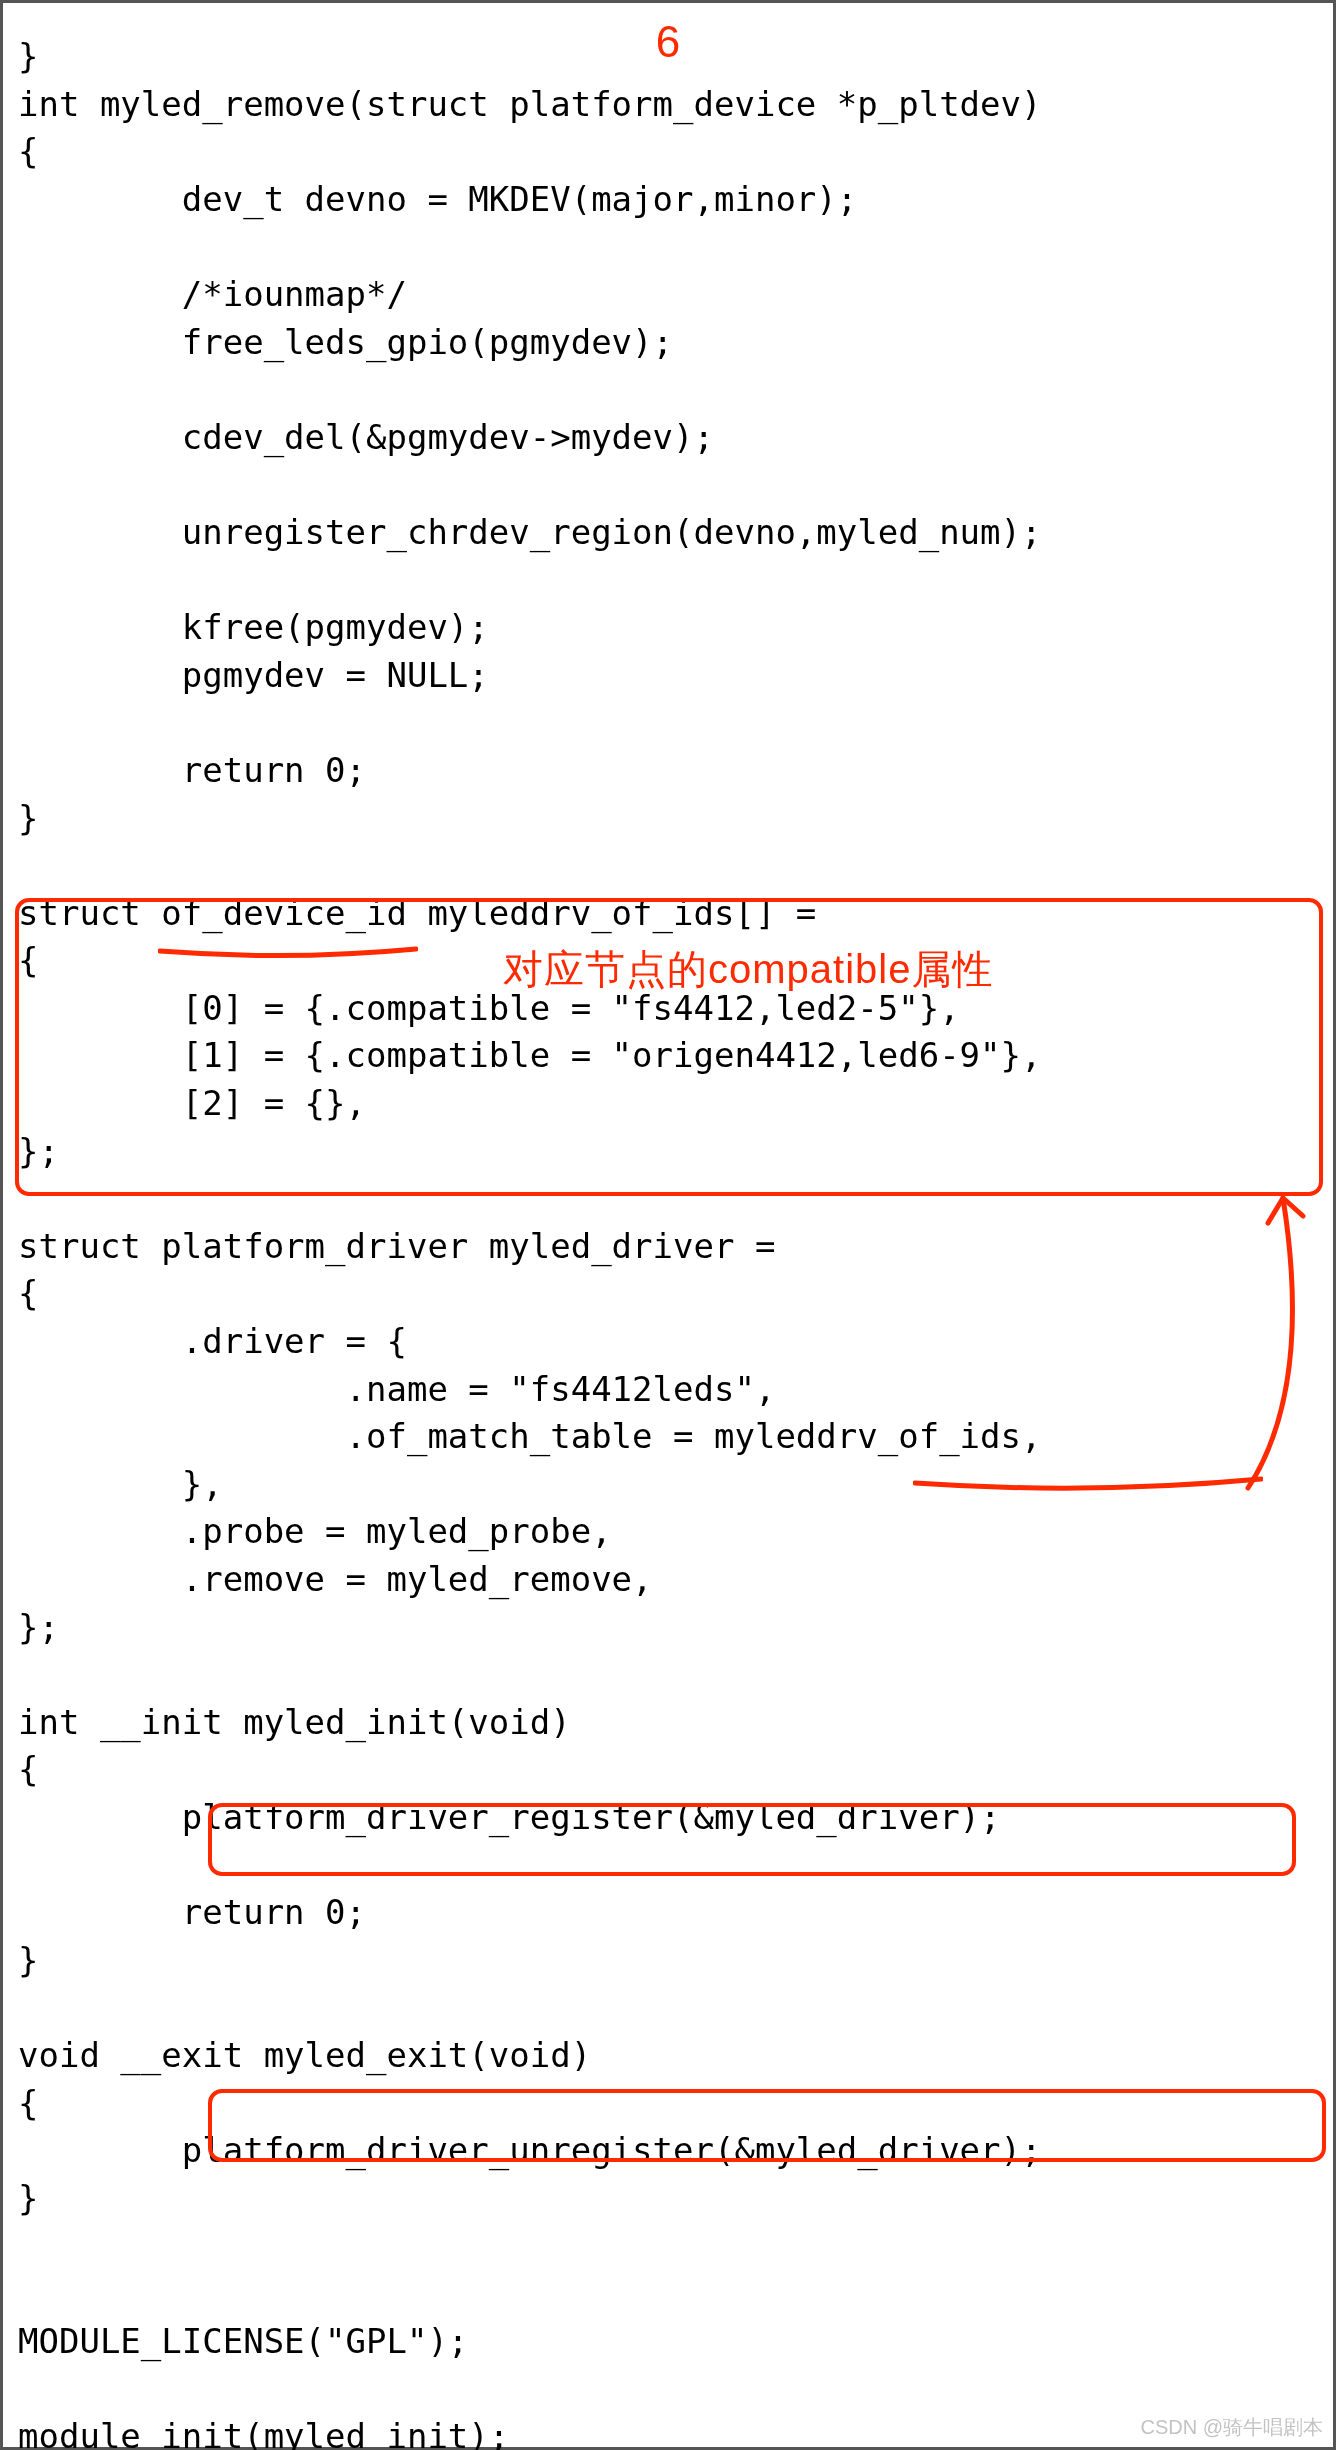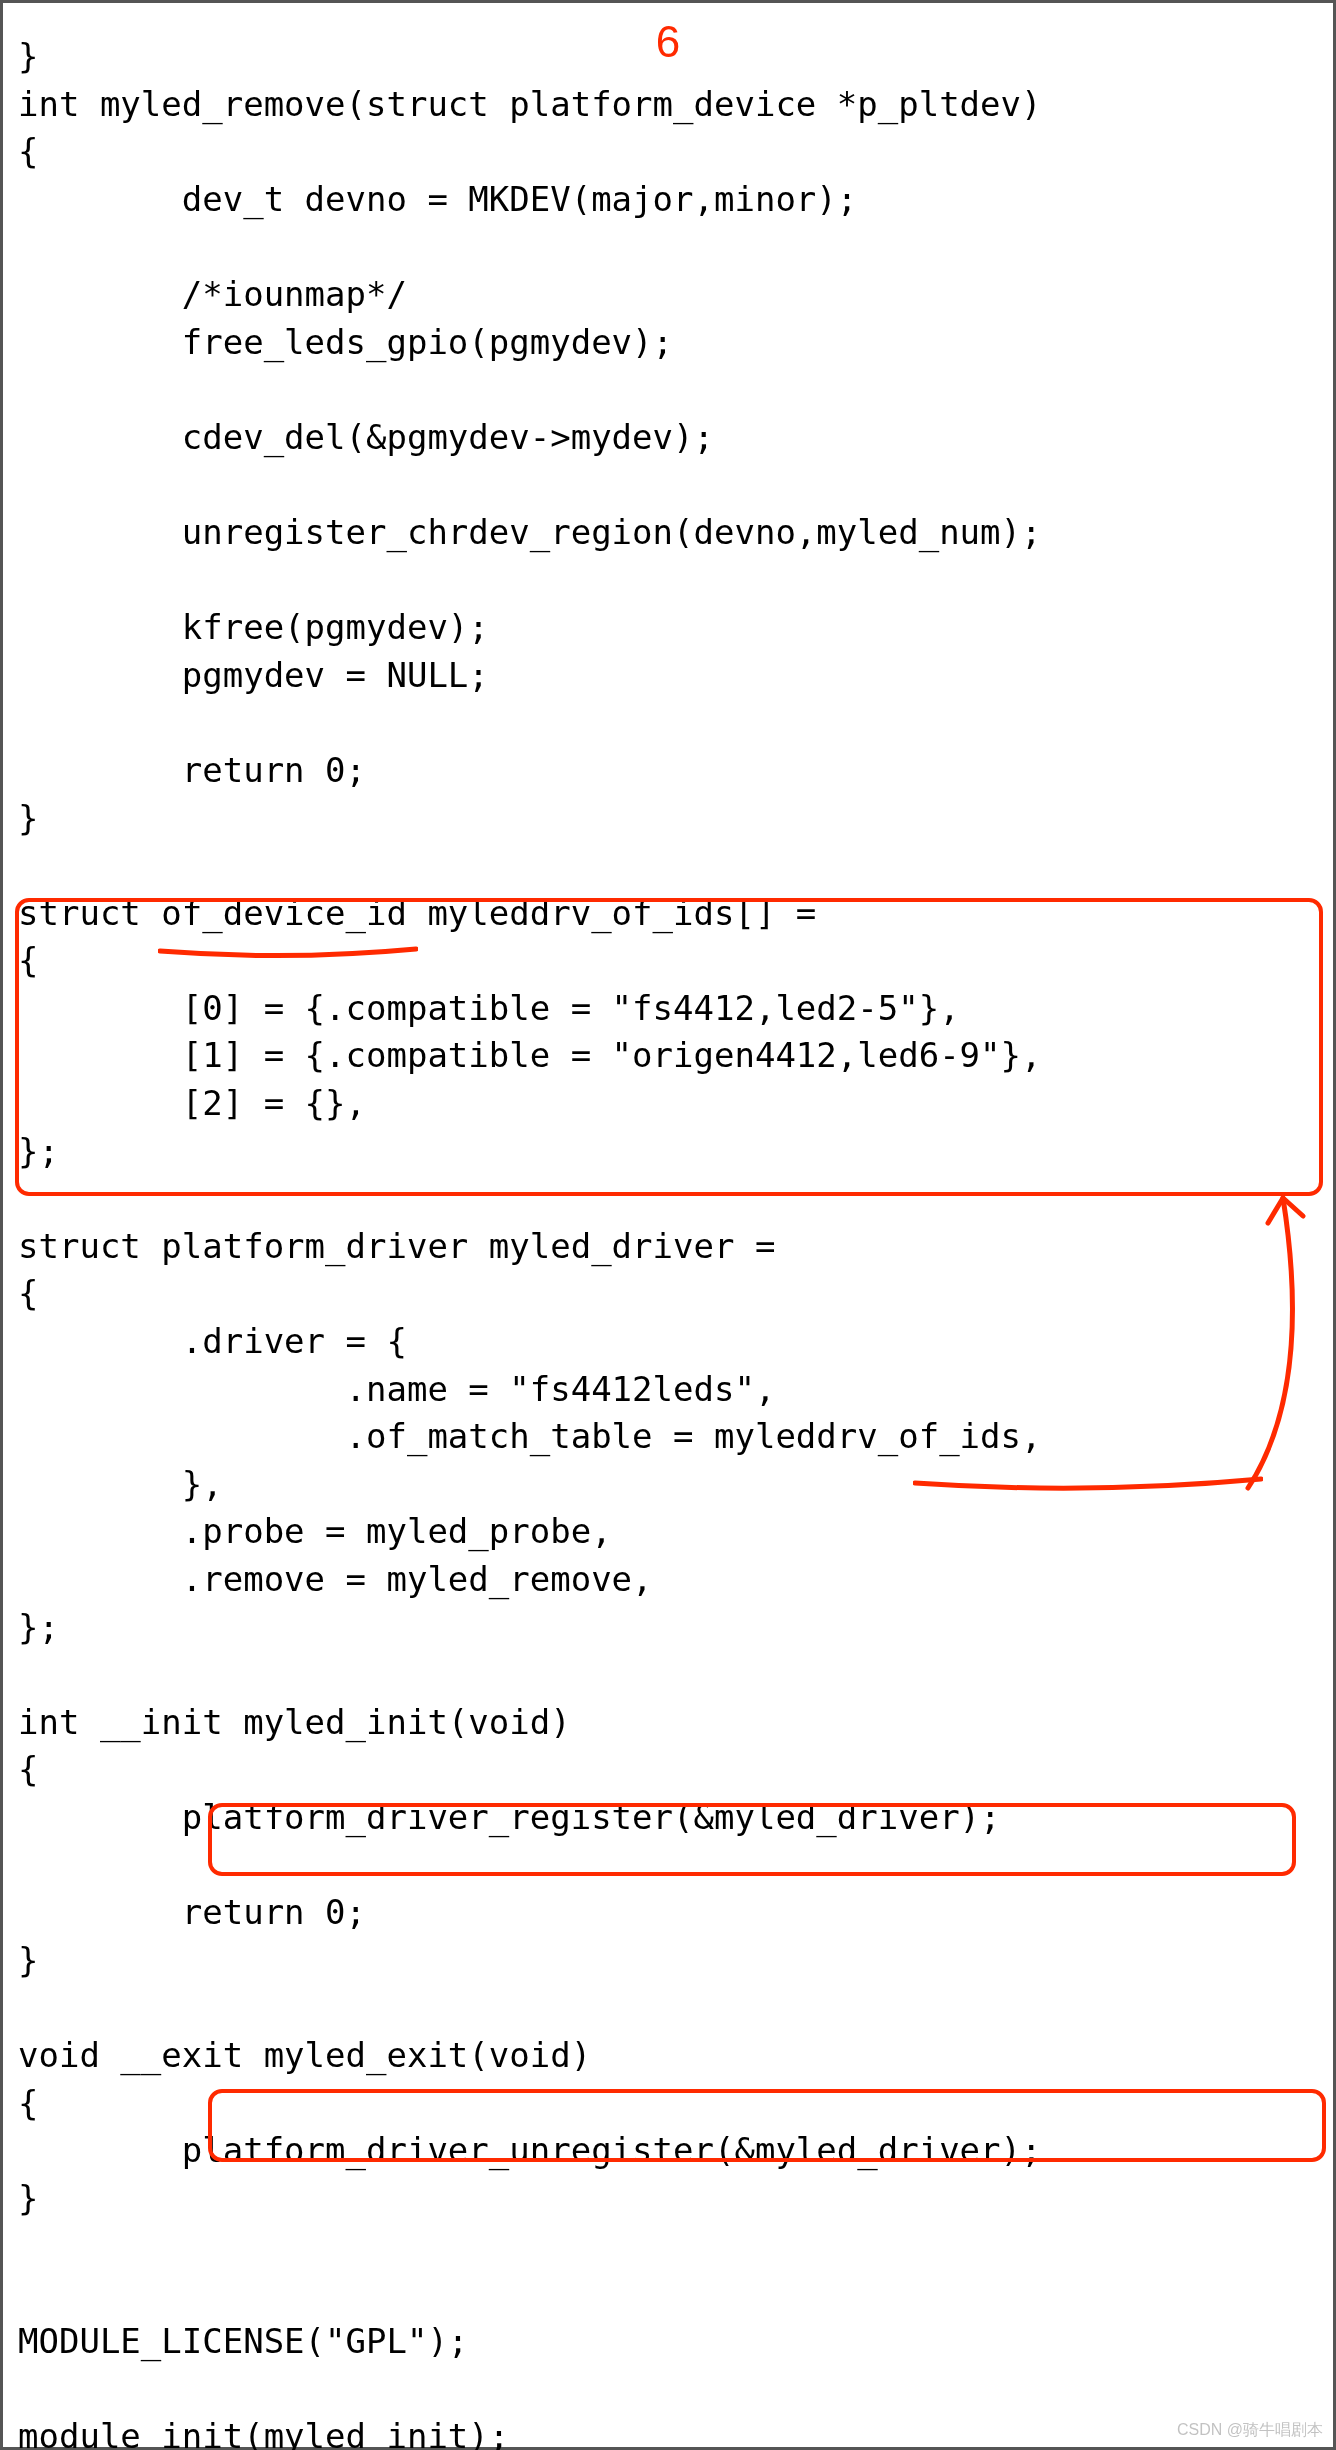--- a/index.html
+++ b/index.html
@@ -59,21 +59,21 @@
   }
   .arrow {
     position: absolute;
     z-index: 3;
     pointer-events: none;
   }
   .watermark {
     position: absolute;
     bottom: 6px;
     right: 10px;
-    font-size: 16px;
+    font-size: 20px;
     color: rgba(120,120,120,0.45);
     font-family: sans-serif;
     z-index: 6;
   }
 </style>
 </head>
 <body>
 
 <div class="page">
 
@@ -125,20 +125,21 @@
 {
         platform_driver_unregister(&amp;myled_driver);
 }
 
 
 MODULE_LICENSE("GPL");
 
 module_init(myled_init);
 module_exit(myled_exit);</pre>
 
+  <div class="annotation-label" style="top:938px; left:500px;">对应节点的compatible属性</div>
 
   <div class="redbox" style="top:895px; left:12px; width:1300px; height:290px;"></div>
   <div class="redbox" style="top:1800px; left:205px; width:1080px; height:65px;"></div>
   <div class="redbox" style="top:2086px; left:205px; width:1110px; height:65px;"></div>
 
   <svg class="underline" style="top:940px; left:155px;" width="260" height="20">
     <path d="M2 8 Q 130 18 258 6" stroke="#ff2a00" stroke-width="5" fill="none" stroke-linecap="round"></path>
   </svg>
 
   <svg class="underline" style="top:1470px; left:910px;" width="350" height="25">

